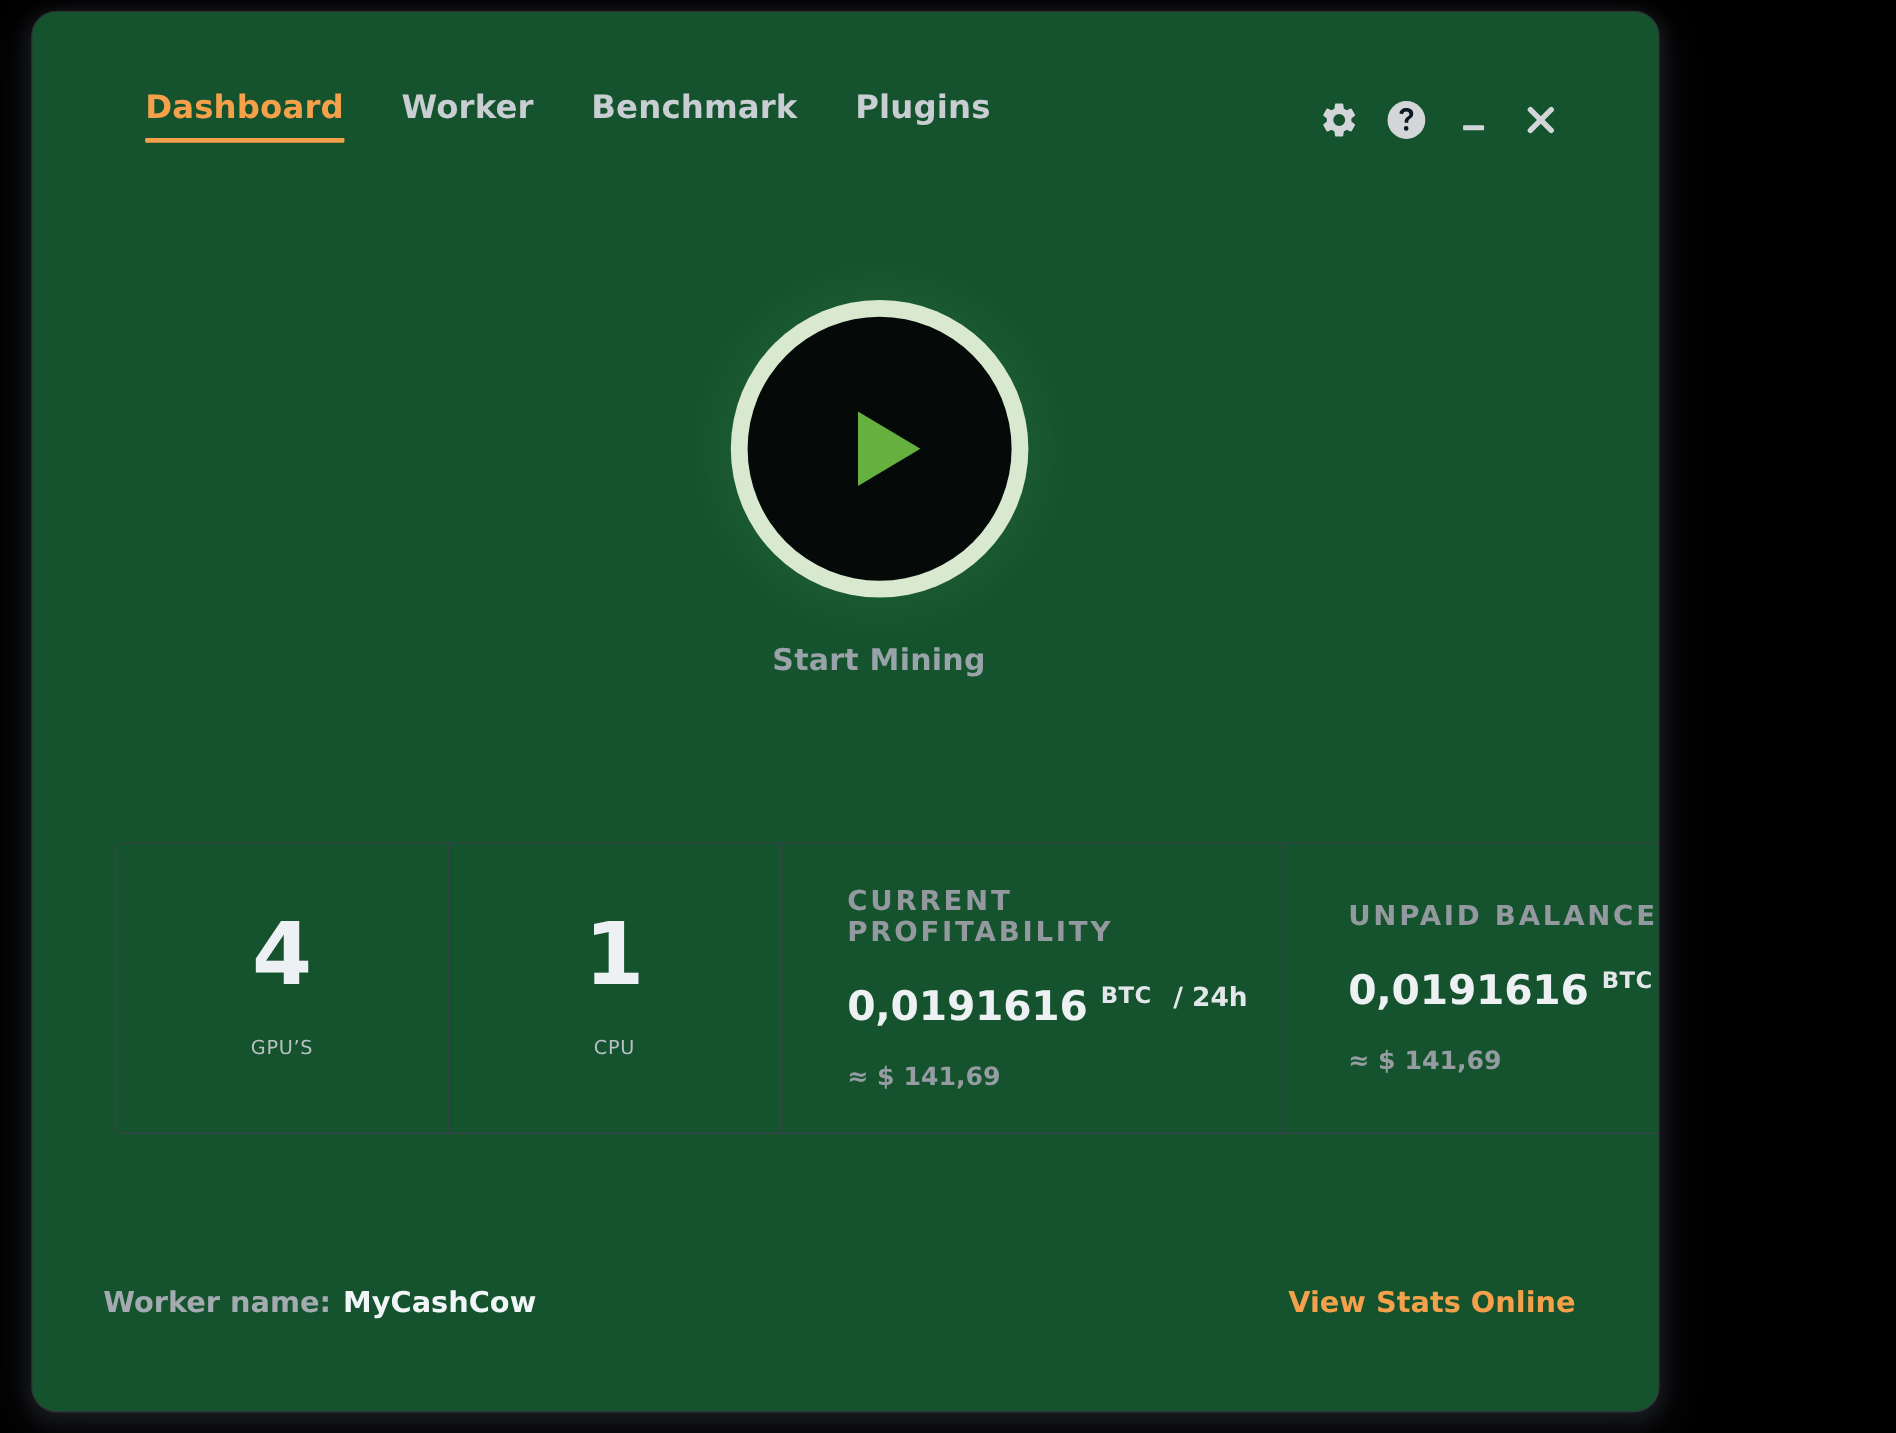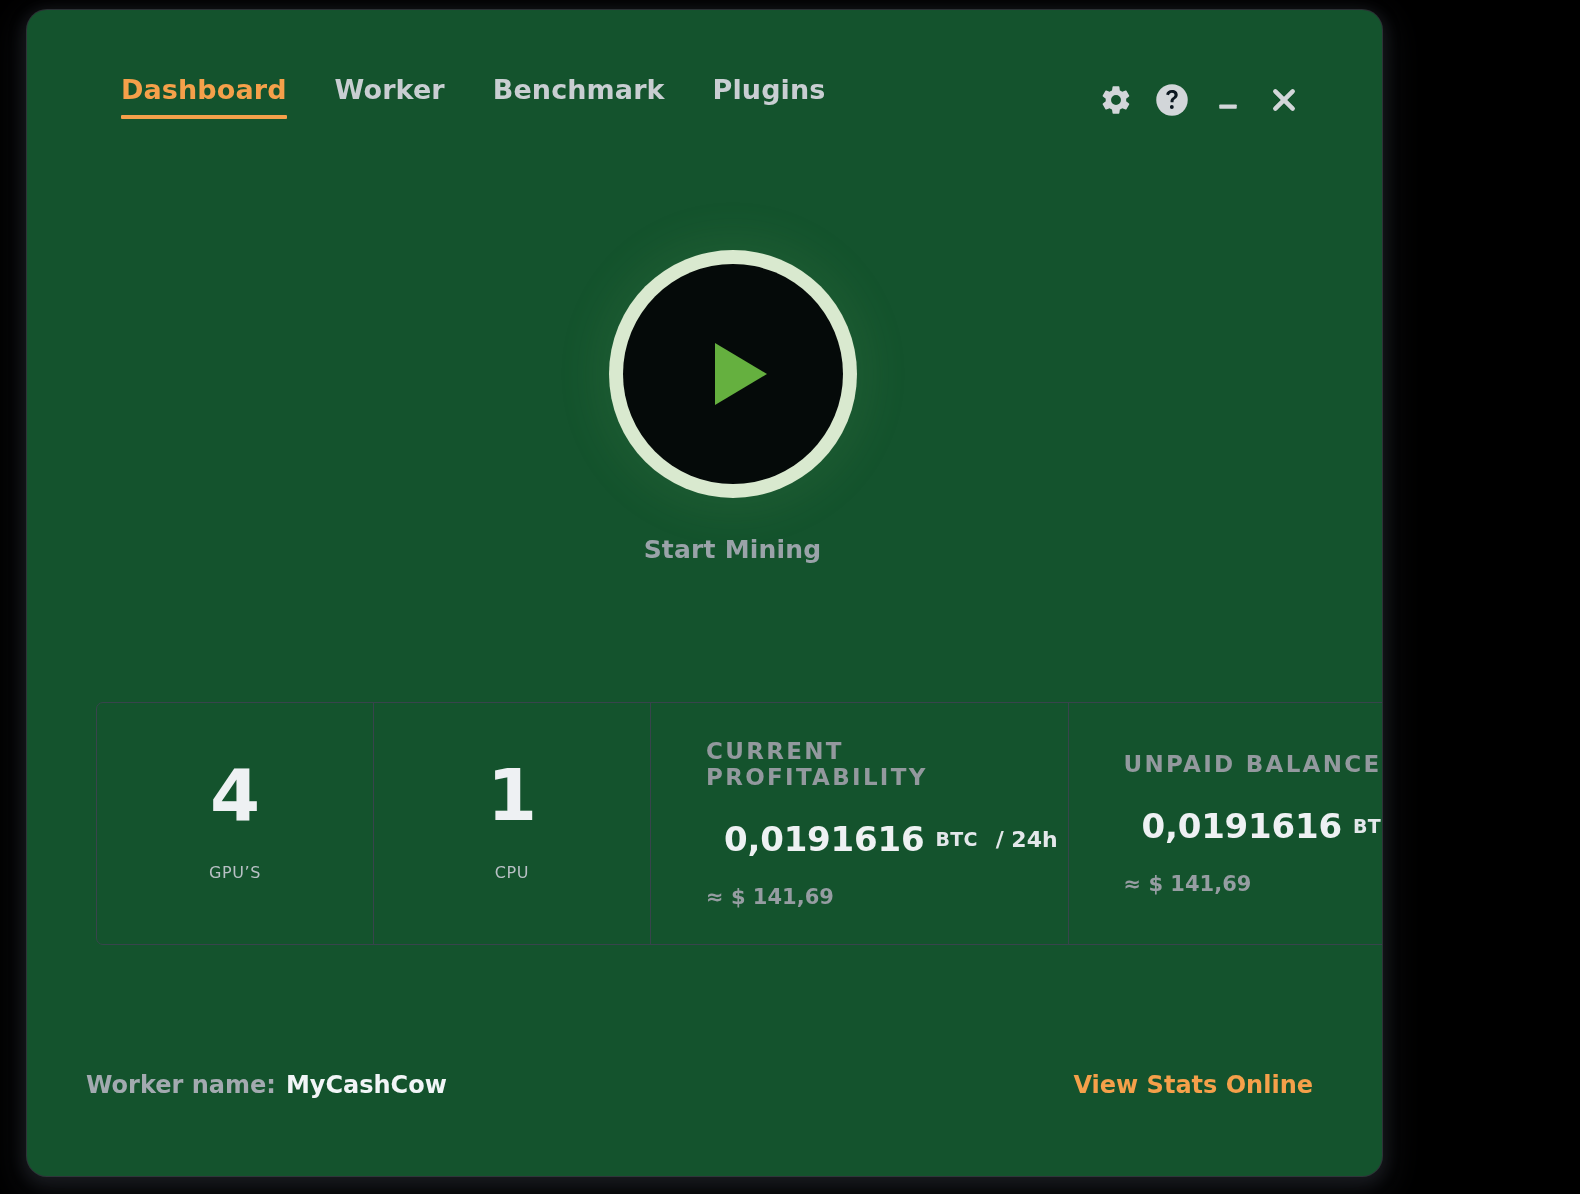--- a/index.html
+++ b/index.html
@@ -188,23 +188,22 @@
   }
   .metric-title {
     font-size: 23px;
     font-weight: 700;
     color: #93999e;
     letter-spacing: 2.3px;
     margin-bottom: 29px;
   }
   .metric-value {
     display: flex;
-    align-items: center;
+    align-items: flex-start;
     margin-bottom: 26px;
-    margin-left: 18px;
   }
   .metric-amount {
     font-size: 34px;
     font-weight: 700;
     color: #eef1f3;
     letter-spacing: -0.2px;
   }
   .metric-unit {
     font-size: 19px;
     font-weight: 700;

